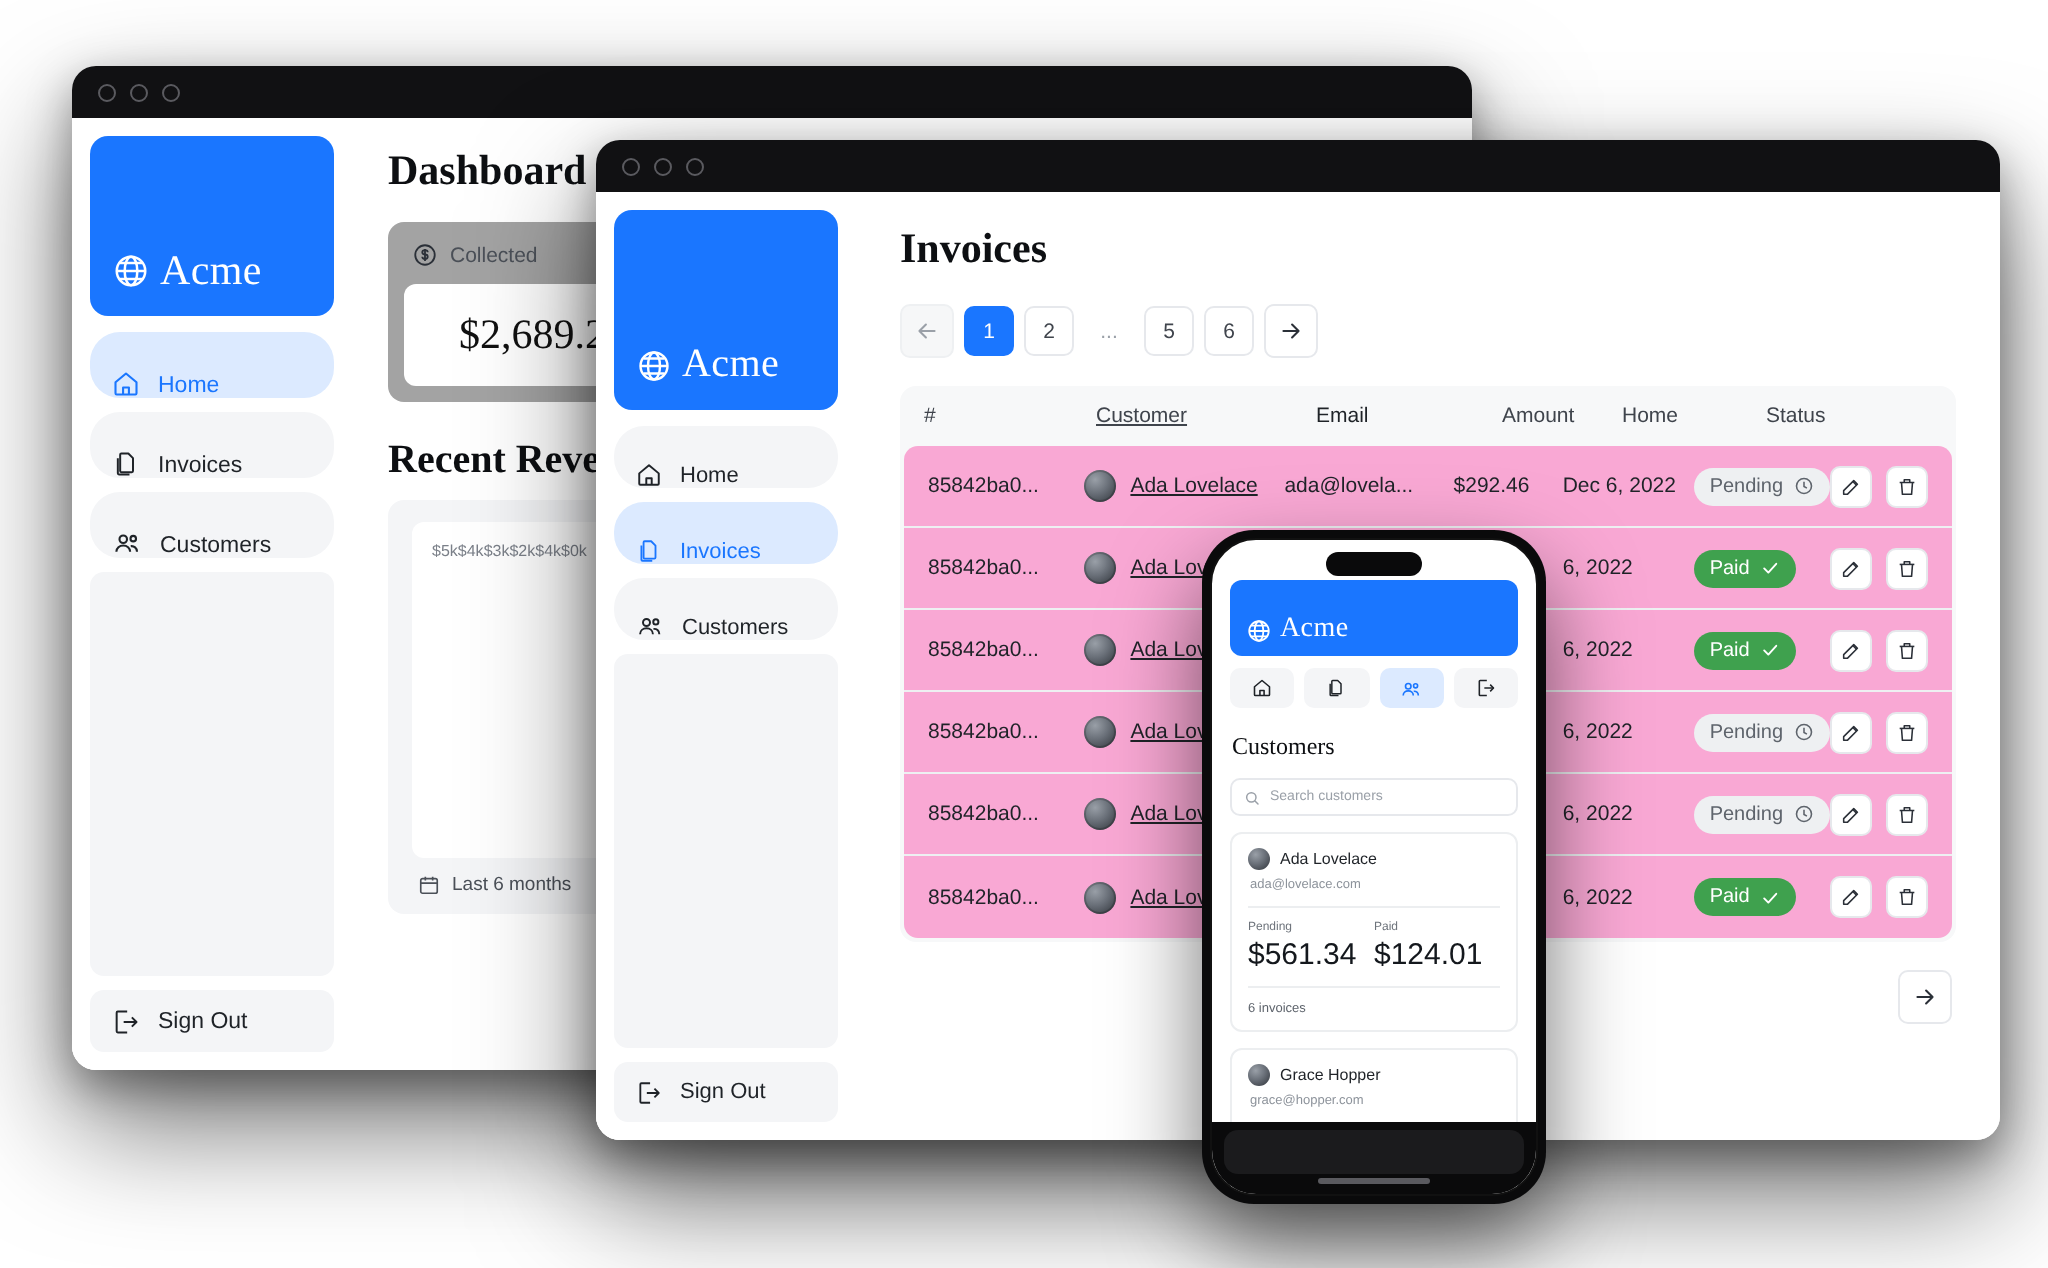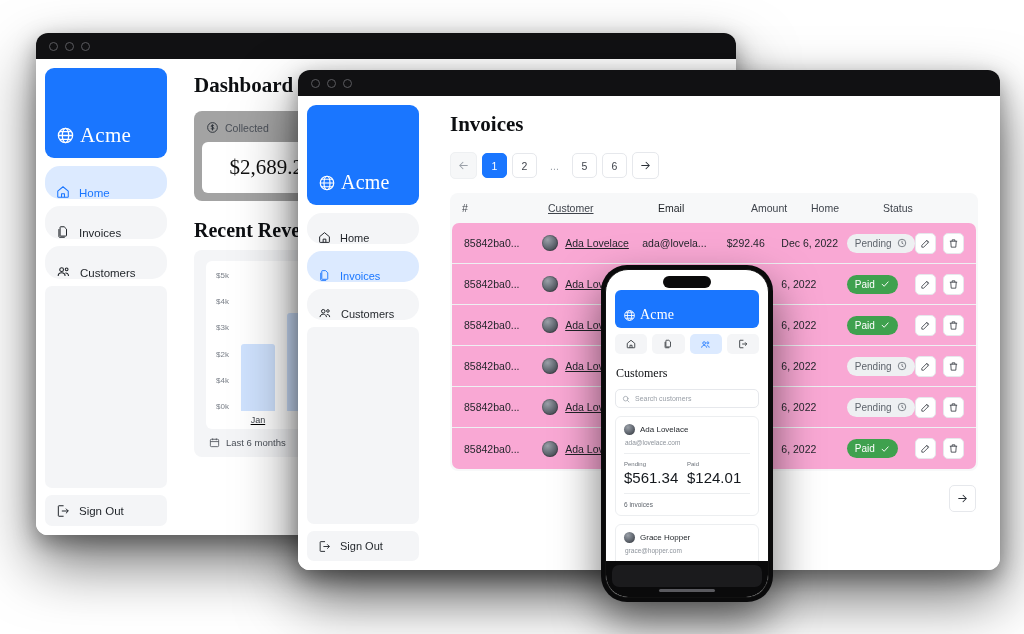--- a/index.html
+++ b/index.html
@@ -42,21 +42,21 @@
   #win-back .signout{height:31px;padding:0 11px;font-size:11.5px;}
   #win-back .content{flex:1;padding:14px 16px 0 18px;box-sizing:border-box;overflow:hidden;}
   .dash-title{font-family:"Liberation Serif",serif;font-size:21px;color:#0d0f12;margin:0 0 13px 0;}
   .kpi-card{background:#a3a3a3;border-radius:8px;padding:8px;width:155px;box-sizing:border-box;}
   .kpi-head{display:flex;align-items:center;gap:6px;font-size:10.5px;color:#4b5058;padding:2px 2px 8px 4px;}
   .kpi-val{background:#fff;border-radius:6px;text-align:center;
            font-family:"Liberation Serif",serif;font-size:21px;color:#111;padding:13px 0;}
   .rev-title{font-family:"Liberation Serif",serif;font-size:20px;color:#0d0f12;margin:18px 0 8px 0;}
   .chart-card{background:#f4f5f7;border-radius:8px;padding:11px 12px 7px 12px;width:250px;box-sizing:border-box;}
   .chart-inner{background:#fff;border-radius:6px;padding:10px 10px 4px 10px;display:flex;}
-  .yaxis{display:flex;flex-direction:column;justify-content:space-between;
+  .yaxis{display:flex;flex-direction:row;justify-content:space-between;
          font-size:8px;color:#7b8089;height:140px;padding-right:8px;text-align:left;}
   .plot{flex:1;position:relative;height:140px;display:flex;align-items:flex-end;gap:12px;padding-left:4px;}
   .barcol{display:flex;flex-direction:column;align-items:center;width:34px;}
   .bar{width:34px;background:#cfe2fe;border-radius:3px 3px 0 0;}
   .barlabels{display:flex;gap:16px;padding-left:4px;margin-top:4px;text-decoration:underline;}
   .barlabel{width:34px;text-align:center;font-size:9px;color:#3d424a;}
   .chart-foot{display:flex;align-items:center;gap:6px;font-size:9.5px;color:#4b5058;padding:8px 2px 2px 3px;}
 
   
   #win-mid{left:298px;top:70px;width:702px;height:500px;}

